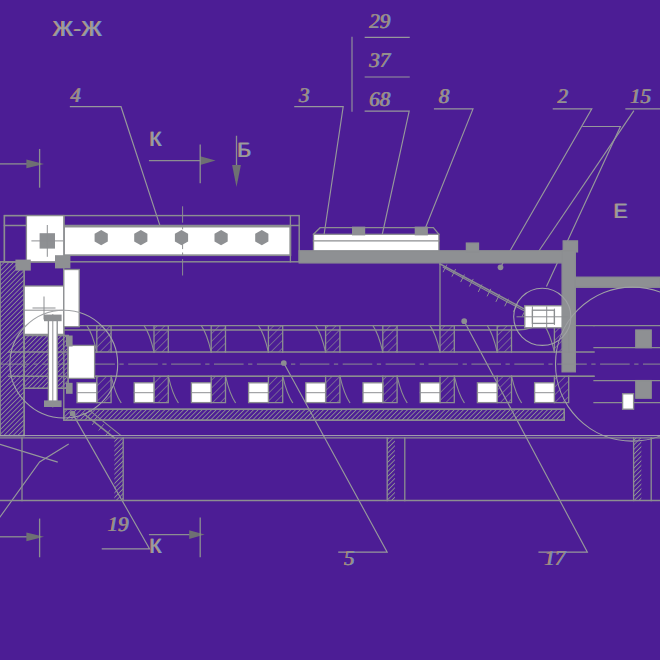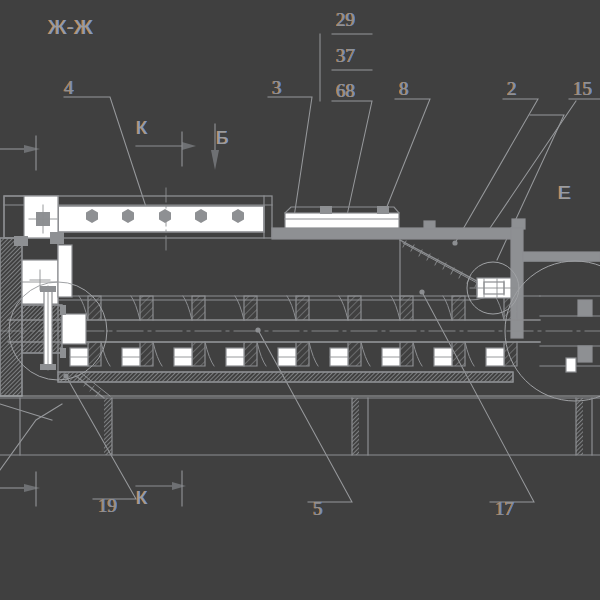--- a/index.html
+++ b/index.html
@@ -1,21 +1,21 @@
 <!DOCTYPE html>
 <html><head>
 <meta charset="utf-8">
 <style>
   html,body{margin:0;padding:0;background:#ffffff;}
   body{width:600px;height:600px;overflow:hidden;
        font-family:"Liberation Serif",serif;}
-  #stage{position:relative;width:600px;height:600px;background:#404040;}
+  #stage{position:relative;width:600px;height:600px;background:#4c1d95;}
   svg{position:absolute;left:0;top:0;}
   .lbl{position:absolute;font-family:"Liberation Serif",serif;
-       font-size:19px;color:#8f9194;
+       font-style:italic;font-size:19px;color:#8f9194;
        text-shadow:-0.7px 0 0 rgba(230,150,60,.75), 0.7px 0 0 rgba(90,140,230,.75);
        white-space:nowrap;line-height:1;}
   .mark{position:absolute;font-family:"Liberation Sans",sans-serif;
         font-style:normal;font-size:19px;color:#9a9c9f;
         text-shadow:-0.7px 0 0 rgba(230,150,60,.8), 0.7px 0 0 rgba(90,140,230,.8);
         white-space:nowrap;line-height:1;}
   .title{position:absolute;font-family:"Liberation Sans",sans-serif;
          font-style:normal;font-size:20px;color:#9a9c9f;letter-spacing:.5px;
          text-shadow:-0.8px 0 0 rgba(230,150,60,.8), 0.8px 0 0 rgba(90,140,230,.8);}
 </style>
@@ -368,21 +368,21 @@
 <div class="title" style="left:48px;top:16px;">Ж-Ж</div>
 
 <div class="lbl" style="left:64px;top:78px;">4</div>
 <div class="lbl" style="left:272px;top:78px;">3</div>
 <div class="lbl" style="left:336px;top:10px;">29</div>
 <div class="lbl" style="left:336px;top:46px;">37</div>
 <div class="lbl" style="left:336px;top:81px;">68</div>
 <div class="lbl" style="left:399px;top:79px;">8</div>
 <div class="lbl" style="left:507px;top:79px;">2</div>
 <div class="lbl" style="left:573px;top:79px;">15</div>
-<div class="lbl" style="left:98px;top:496px;">19</div>
+<div class="lbl" style="left:98px;top:468px;">19</div>
 <div class="lbl" style="left:313px;top:499px;">5</div>
 <div class="lbl" style="left:495px;top:499px;">17</div>
 
 <div class="mark" style="left:136px;top:118px;">К</div>
 <div class="mark" style="left:216px;top:128px;">Б</div>
 <div class="mark" style="left:136px;top:488px;">К</div>
 <div class="mark" style="left:558px;top:183px;">Е</div>
 
 </div>
 

